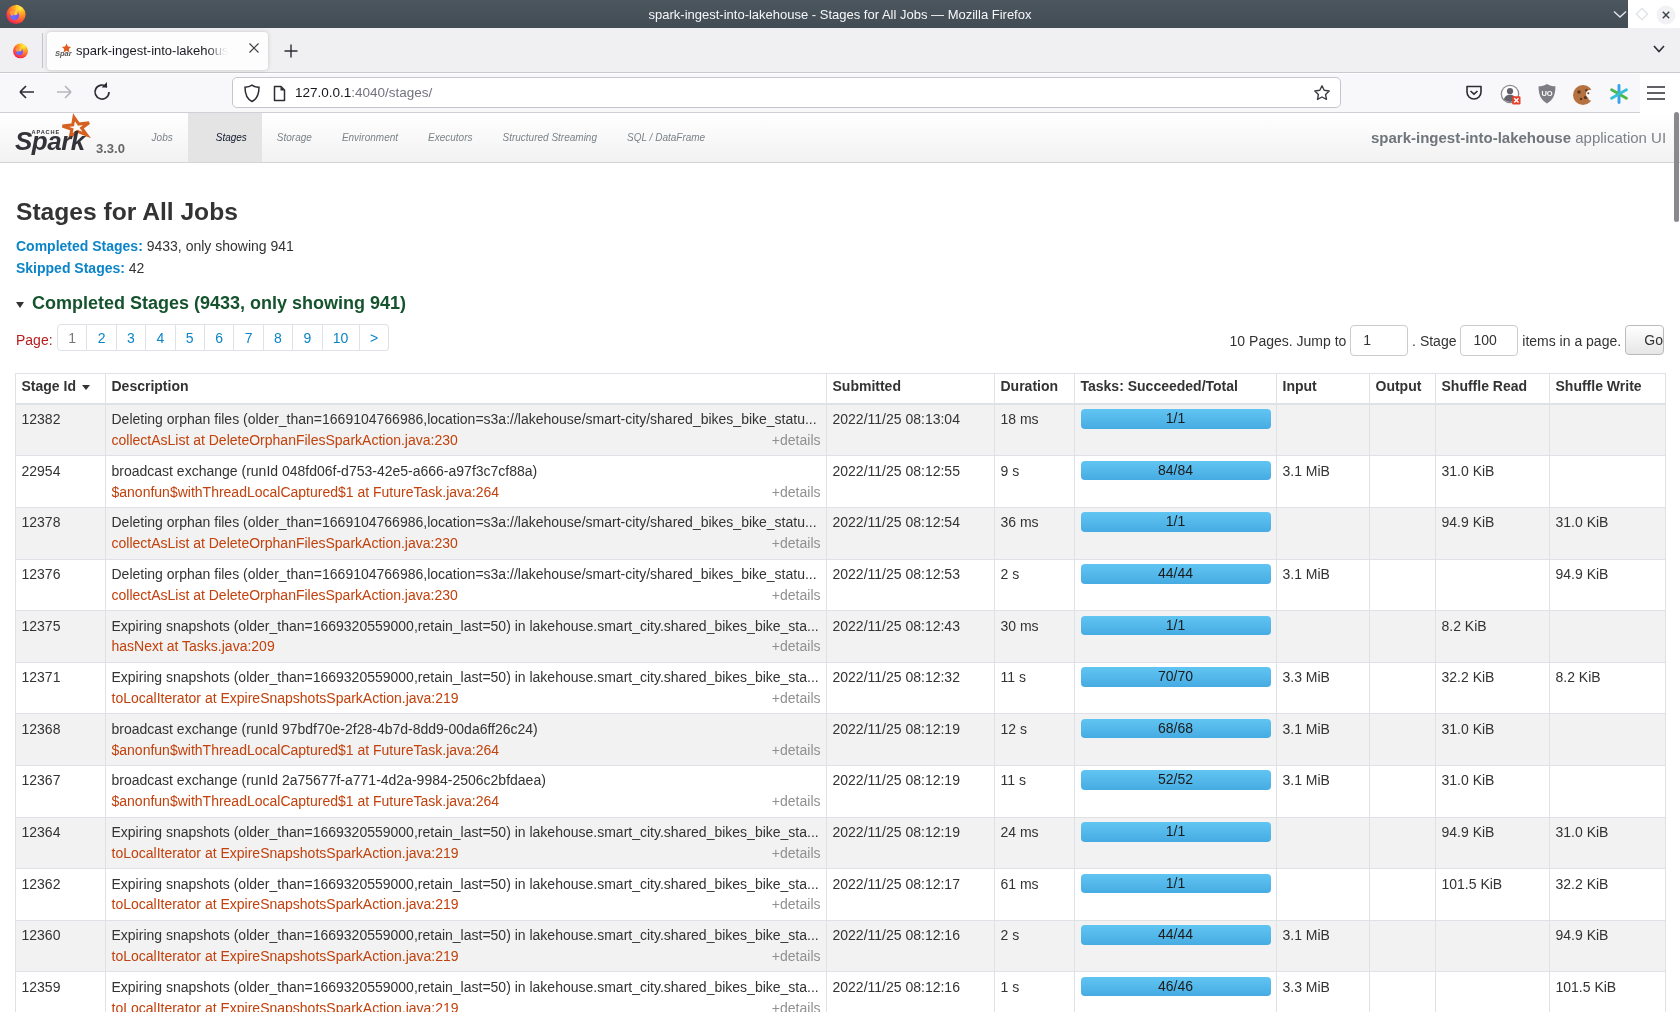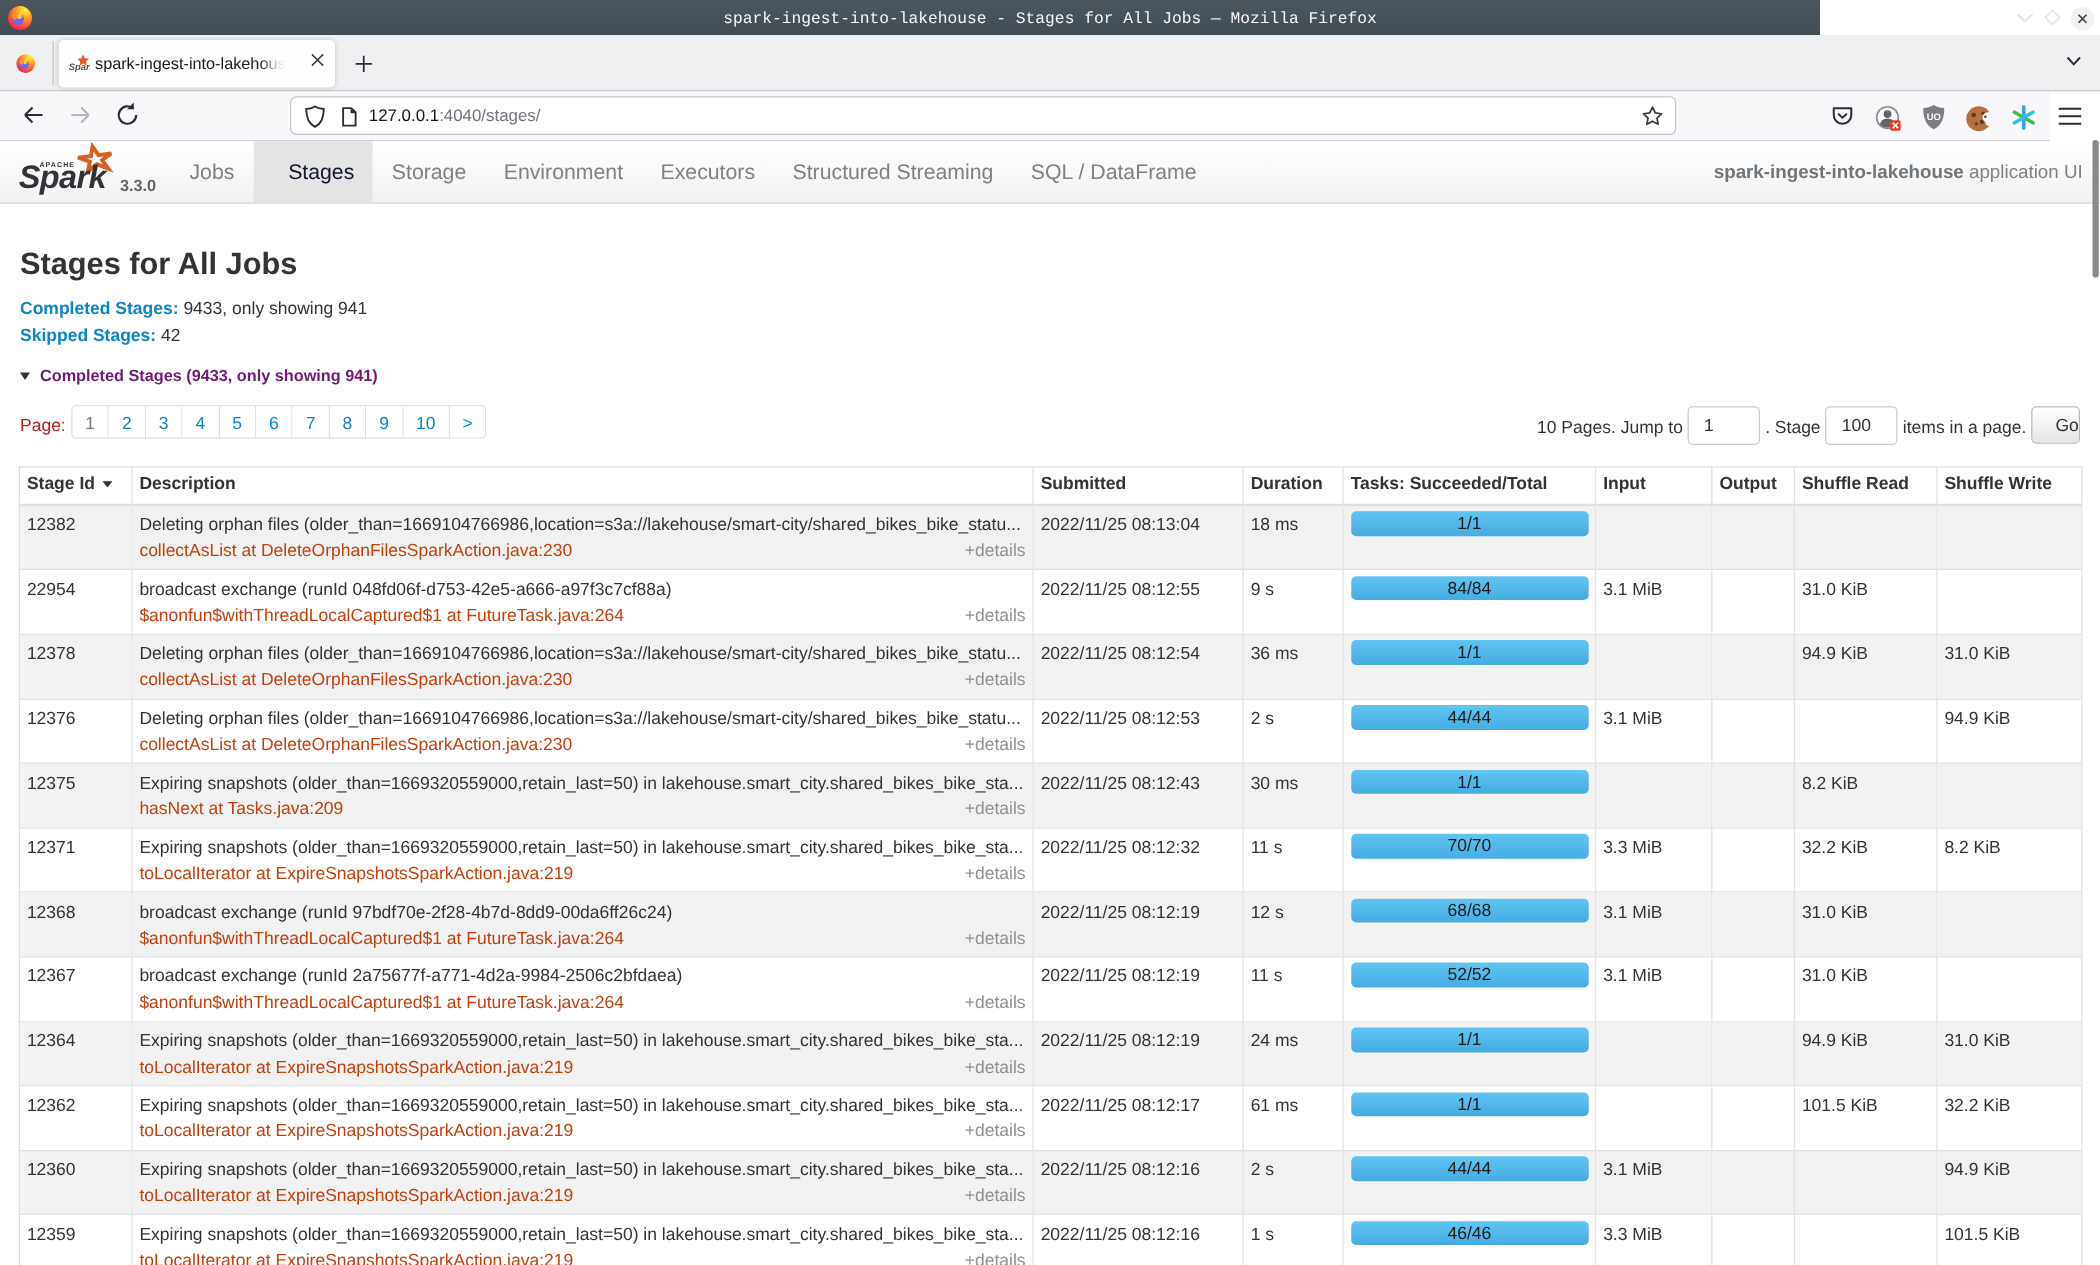--- a/index.html
+++ b/index.html
@@ -1,21 +1,21 @@
 <!DOCTYPE html>
 <html><head>
 <meta charset="utf-8">
 <style>
 * { box-sizing: border-box; margin:0; padding:0; }
 html,body { width:1680px; height:1012px; overflow:hidden; }
 body { font-family:"Liberation Sans",sans-serif; background:#fff; position:relative; }
 
 
-#titlebar { position:absolute; top:0; left:0; width:1456px; height:28px;
-  background:linear-gradient(#4b565f,#414c55);font-family:Liberation Mono, monospace; }
+#titlebar { position:absolute; top:0; left:0; width:1628px; height:28px;
+  background:linear-gradient(#4b565f,#414c55); }
 #titlebar .ttext { position:absolute; top:6.5px; left:0; width:1680px; text-align:center;
   color:#f7f7f9; font-size:13px; }
 #fxlogo-title { position:absolute; left:5px; top:3px; }
 .winctl { position:absolute; top:5px; }
 
 #tabbar { position:absolute; top:28px; left:0; width:1680px; height:45px;
   background:#f0f0f3; border-bottom:1px solid #c9c9cf; }
 #fxview { position:absolute; left:12px; top:14px; }
 #tabsep { position:absolute; left:42px; top:5px; height:35px; width:1px; background:#c3c3c9; }
 #tab { position:absolute; left:47px; top:4px; width:221px; height:38px; background:#fdfdfe;
@@ -39,31 +39,31 @@
 #urlbar .star { position:absolute; right:9px; top:6px; }
 .extic { position:absolute; top:9px; }
 
 
 #snav { position:absolute; top:113px; left:0; width:1680px; height:50px;
   background:linear-gradient(#ffffff,#f2f2f2); border-bottom:1px solid #d4d4d4; }
 #slogo { position:absolute; left:16px; top:0px; }
 #sver { position:absolute; left:96px; top:28px; font-size:13px; font-weight:bold; color:#666; }
 #snav ul { position:absolute; left:136.6px; top:0; list-style:none; display:flex; height:49px; }
 #snav li { height:49px; }
-#snav li a { display:block; height:49px; line-height:49px; padding:0 15px; font-size:17px;
-  color:#7b8288; text-decoration:none; }
+#snav li a { display:block; height:49px; line-height:49px; padding:0 15px; font-size:10px;
+  color:#7b8288; text-decoration:none;font-style:italic; }
 #snav li.active a { background:#e4e4e5; color:#0f172a;padding-left:28px; }
 
 
 #content { position:absolute; top:163px; left:0; width:1680px; }
 h3.pagetitle { margin:35px 0 0 16px; font-size:24.6px; font-weight:bold; color:#333; letter-spacing:0px; }
 #sums { margin:10px 0 0 16px; font-size:14px; color:#333; }
 #sums li { list-style:none; line-height:21.5px; }
 #sums a { color:#0b85c8; font-weight:bold; text-decoration:none; }
-h4.collap { margin:14px 0 0 16px; font-size:13px; font-weight:bold; color:#701a75; }
+h4.collap { margin:14px 0 0 16px; font-size:18px; font-weight:bold; color:#14532d; }
 h4.collap .arr { display:inline-block; width:0; height:0; border-left:4px solid transparent;
   border-right:4px solid transparent; border-top:6px solid #333; margin-right:8px; vertical-align:1px; }
 
 #pagerow { position:absolute; top:161px; left:0; width:1680px; height:34px; }
 #pagelabel { position:absolute; left:16px; top:8px; font-size:14px; color:#b91c1c; }
 ul.pagination { position:absolute; left:57px; top:0; display:flex; list-style:none; }
 ul.pagination li a, ul.pagination li span { display:block; padding:4.5px 10.3px; font-size:14px;
   border:1px solid #dee2e6; border-left:none; color:#0b85c8; text-decoration:none; background:#fff; }
 ul.pagination li:first-child a, ul.pagination li:first-child span { border-left:1px solid #dee2e6;
   border-radius:4px 0 0 4px; }

